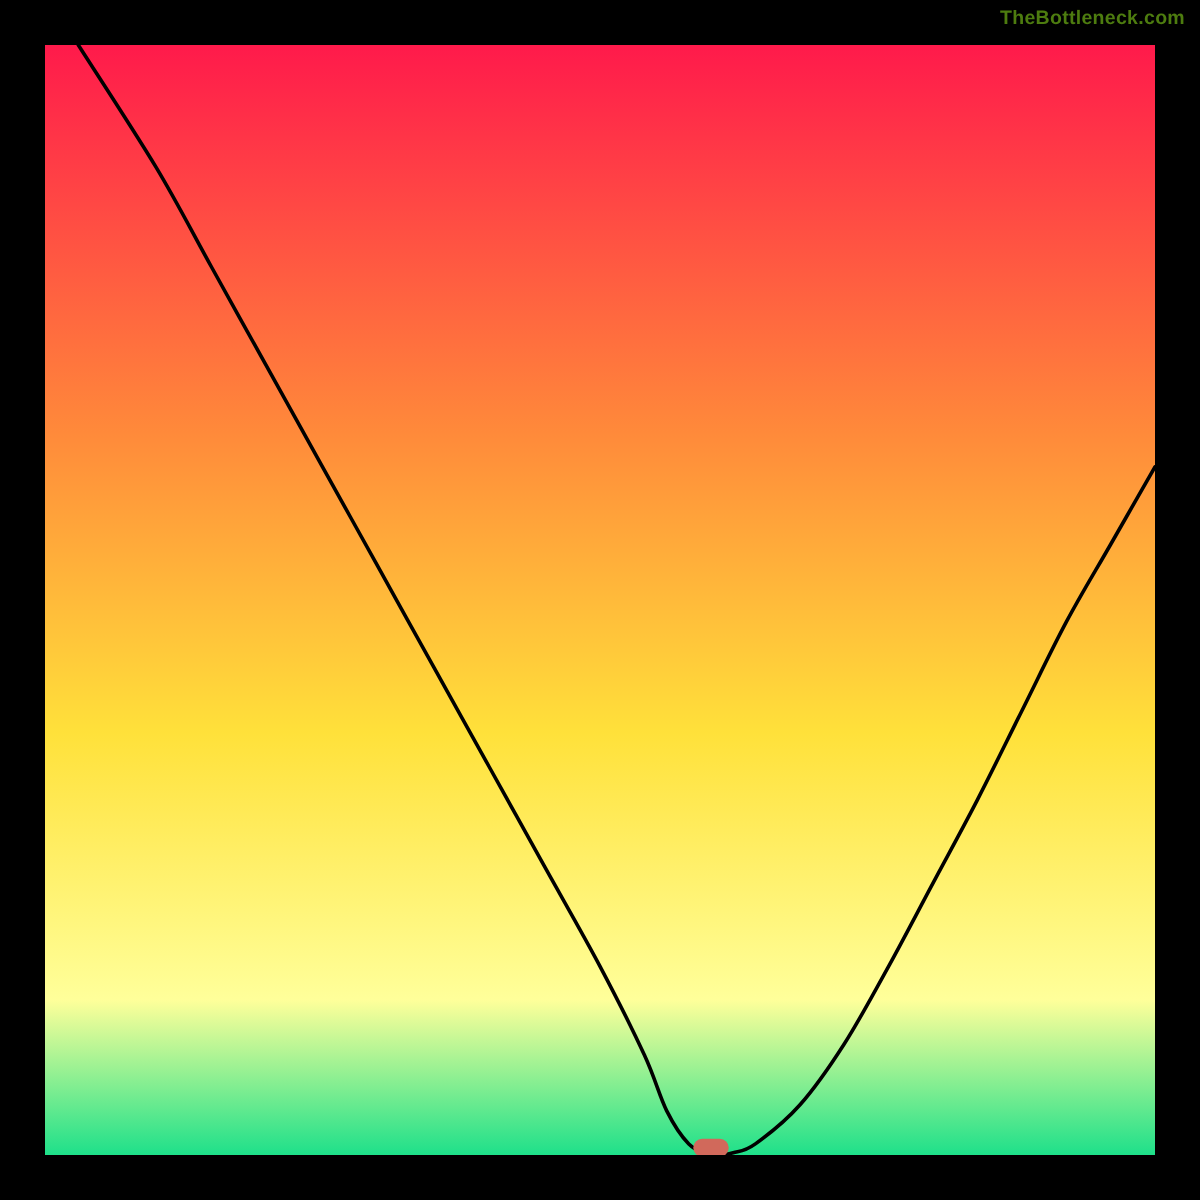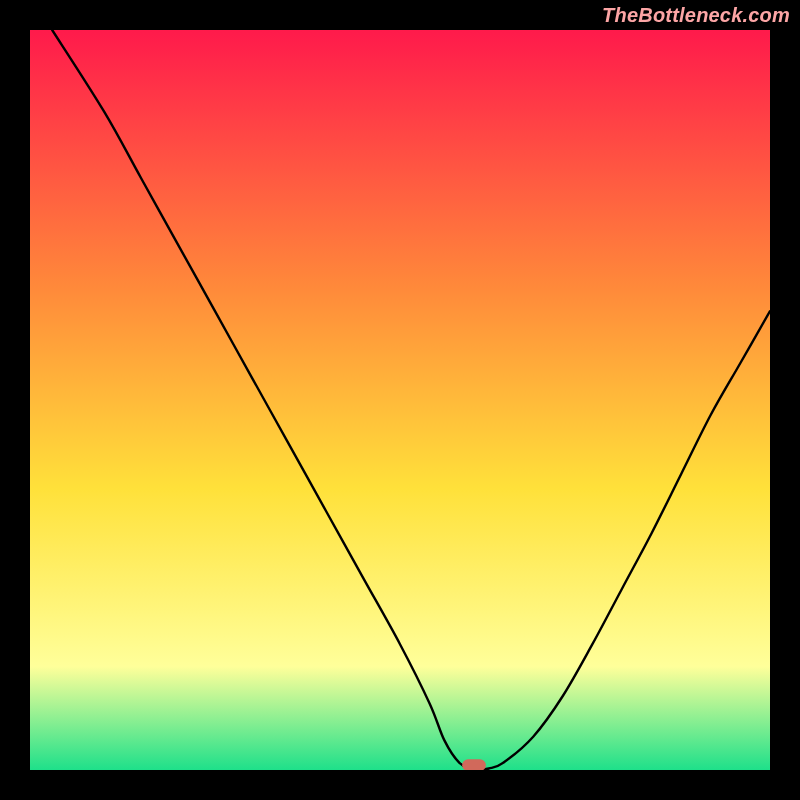--- a/index.html
+++ b/index.html
@@ -14,26 +14,25 @@
   .frame {
     position: relative;
     width: 800px;
     height: 800px;
     background: #000;
   }
   .watermark {
     position: absolute;
     top: 4px;
     right: 10px;
-    color: #fca5a5;
-    font-size: 20px;
+    color: #4d7c0f;
+    font-size: 13px;
     font-weight: 600;
     letter-spacing: 0.2px;
     z-index: 20;
-    font-style: italic;
   }
   .plot-area {
     position: absolute;
     left: 30px;
     top: 30px;
     width: 740px;
     height: 740px;
     overflow: hidden;
   }
   svg {

